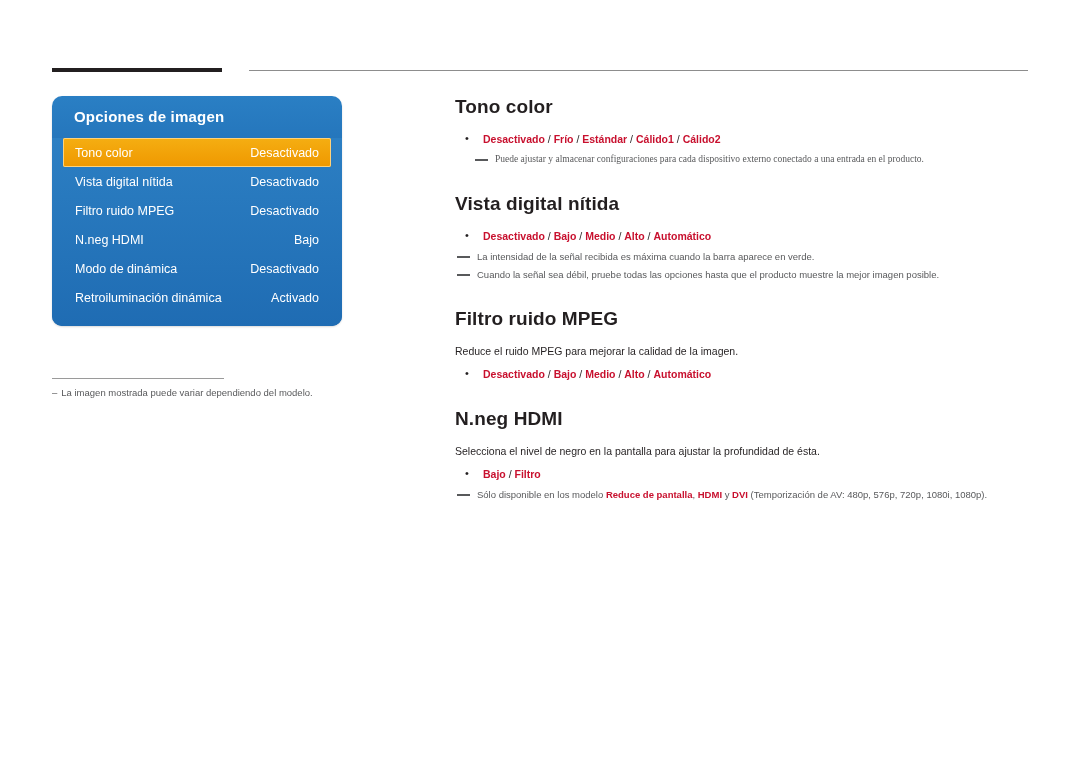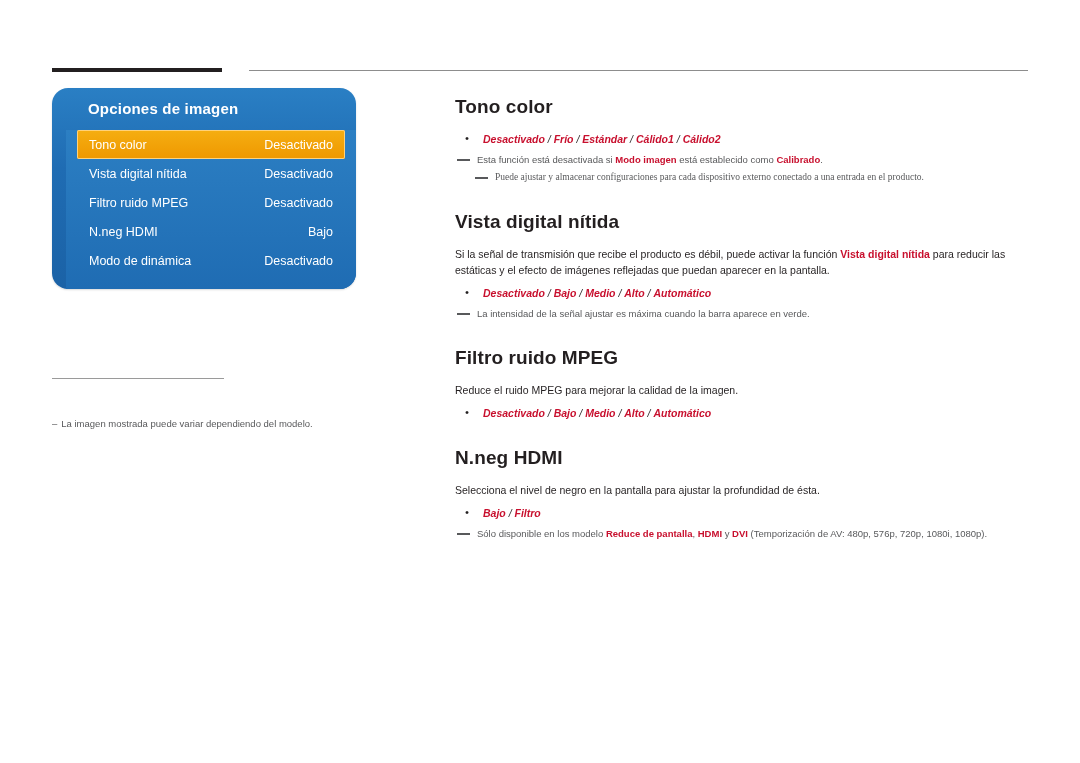--- a/index.html
+++ b/index.html
@@ -31,28 +31,27 @@
     top: 70px;
     width: 779px;
     height: 1px;
     background: #8d8d8d;
   }
 
   
   .menu-panel {
     position: absolute;
     left: 52px;
-    top: 88px;
+    top: 96px;
     width: 290px;
-    border-radius: 16px;
+    border-radius: 10px;
     background: #1e6cb5;
     background: linear-gradient(to bottom, #2a7fc4 0%, #1f6cb3 40%, #1b62a6 100%);
     overflow: hidden;
     box-shadow: 0 1px 2px rgba(0,0,0,0.15);
-    padding-left: 14px;
   }
   .menu-title {
     height: 42px;
     line-height: 42px;
     padding-left: 22px;
     color: #ffffff;
     font-size: 15px;
     font-weight: bold;
     letter-spacing: .2px;
   }
@@ -99,21 +98,20 @@
     background: #9a9a9a;
   }
   .left-note {
     position: absolute;
     left: 52px;
     top: 386px;
     width: 300px;
     font-size: 9.5px;
     color: #58595b;
     line-height: 14px;
-    margin-top: 31px;
   }
   .left-note .dash {
     color: #58595b;
     margin-right: 4px;
   }
 
   
   .content {
     position: absolute;
     left: 455px;
@@ -136,21 +134,20 @@
     margin: 0 0 7px 0;
   }
   .bullet-line {
     position: relative;
     font-size: 10.5px;
     line-height: 16px;
     color: #c8102e;
     font-weight: bold;
     padding-left: 28px;
     margin: 0 0 5px 0;
-    font-style: italic;
   }
   .bullet-line::before {
     content: "•";
     position: absolute;
     left: 10px;
     top: -1px;
     color: #231f20;
     font-size: 11px;
     font-weight: normal;
   }
@@ -215,54 +212,55 @@
       <span class="lbl">N.neg HDMI</span>
       <span class="val">Bajo</span>
     </div>
 
     <div class="menu-row">
       <span class="lbl">Modo de dinámica</span>
       <span class="val">Desactivado</span>
     </div>
 
 
+    <div class="menu-row">
+      <span class="lbl">Retroiluminación dinámica</span>
+      <span class="val">Activado</span>
+    </div>
 
   </div>
 </div>
 
 <div class="left-note-rule"></div>
 <div class="left-note">
   <span class="dash">‒</span><span>La imagen mostrada puede variar dependiendo del modelo.</span>
 </div>
 
 <div class="content">
 
   <div class="sec-block">
     <h2 class="sec">Tono color</h2>
     <div class="bullet-line">
       <span><span>Desactivado</span><span class="sep"> / </span><span>Frío</span><span class="sep"> / </span><span>Estándar</span><span class="sep"> / </span><span>Cálido1</span><span class="sep"> / </span><span>Cálido2</span></span>
     </div>
-    <div class="note">
-      <span>Esta función está desactivada si </span><span class="hl">Modo imagen</span><span> está establecido como </span><span class="hl">Calibrado</span><span>.</span>
-    </div>
     <div class="note indent">
       <span>Puede ajustar y almacenar configuraciones para cada dispositivo externo conectado a una entrada en el producto.</span>
     </div>
   </div>
 
   <div class="sec-block">
     <h2 class="sec">Vista digital nítida</h2>
-    <p class="body">
-      <span>Si la señal de transmisión que recibe el producto es débil, puede activar la función </span><span class="inline-hl">Vista digital nítida</span><span> para reducir las estáticas y el efecto de imágenes reflejadas que puedan aparecer en la pantalla.</span>
-    </p>
     <div class="bullet-line">
       <span><span>Desactivado</span><span class="sep"> / </span><span>Bajo</span><span class="sep"> / </span><span>Medio</span><span class="sep"> / </span><span>Alto</span><span class="sep"> / </span><span>Automático</span></span>
     </div>
     <div class="note">
-      <span>La intensidad de la señal ajustar es máxima cuando la barra aparece en verde.</span>
+      <span>La intensidad de la señal recibida es máxima cuando la barra aparece en verde.</span>
+    </div>
+    <div class="note">
+      <span>Cuando la señal sea débil, pruebe todas las opciones hasta que el producto muestre la mejor imagen posible.</span>
     </div>
   </div>
 
   <div class="sec-block">
     <h2 class="sec">Filtro ruido MPEG</h2>
     <p class="body">Reduce el ruido MPEG para mejorar la calidad de la imagen.</p>
     <div class="bullet-line">
       <span><span>Desactivado</span><span class="sep"> / </span><span>Bajo</span><span class="sep"> / </span><span>Medio</span><span class="sep"> / </span><span>Alto</span><span class="sep"> / </span><span>Automático</span></span>
     </div>
   </div>

